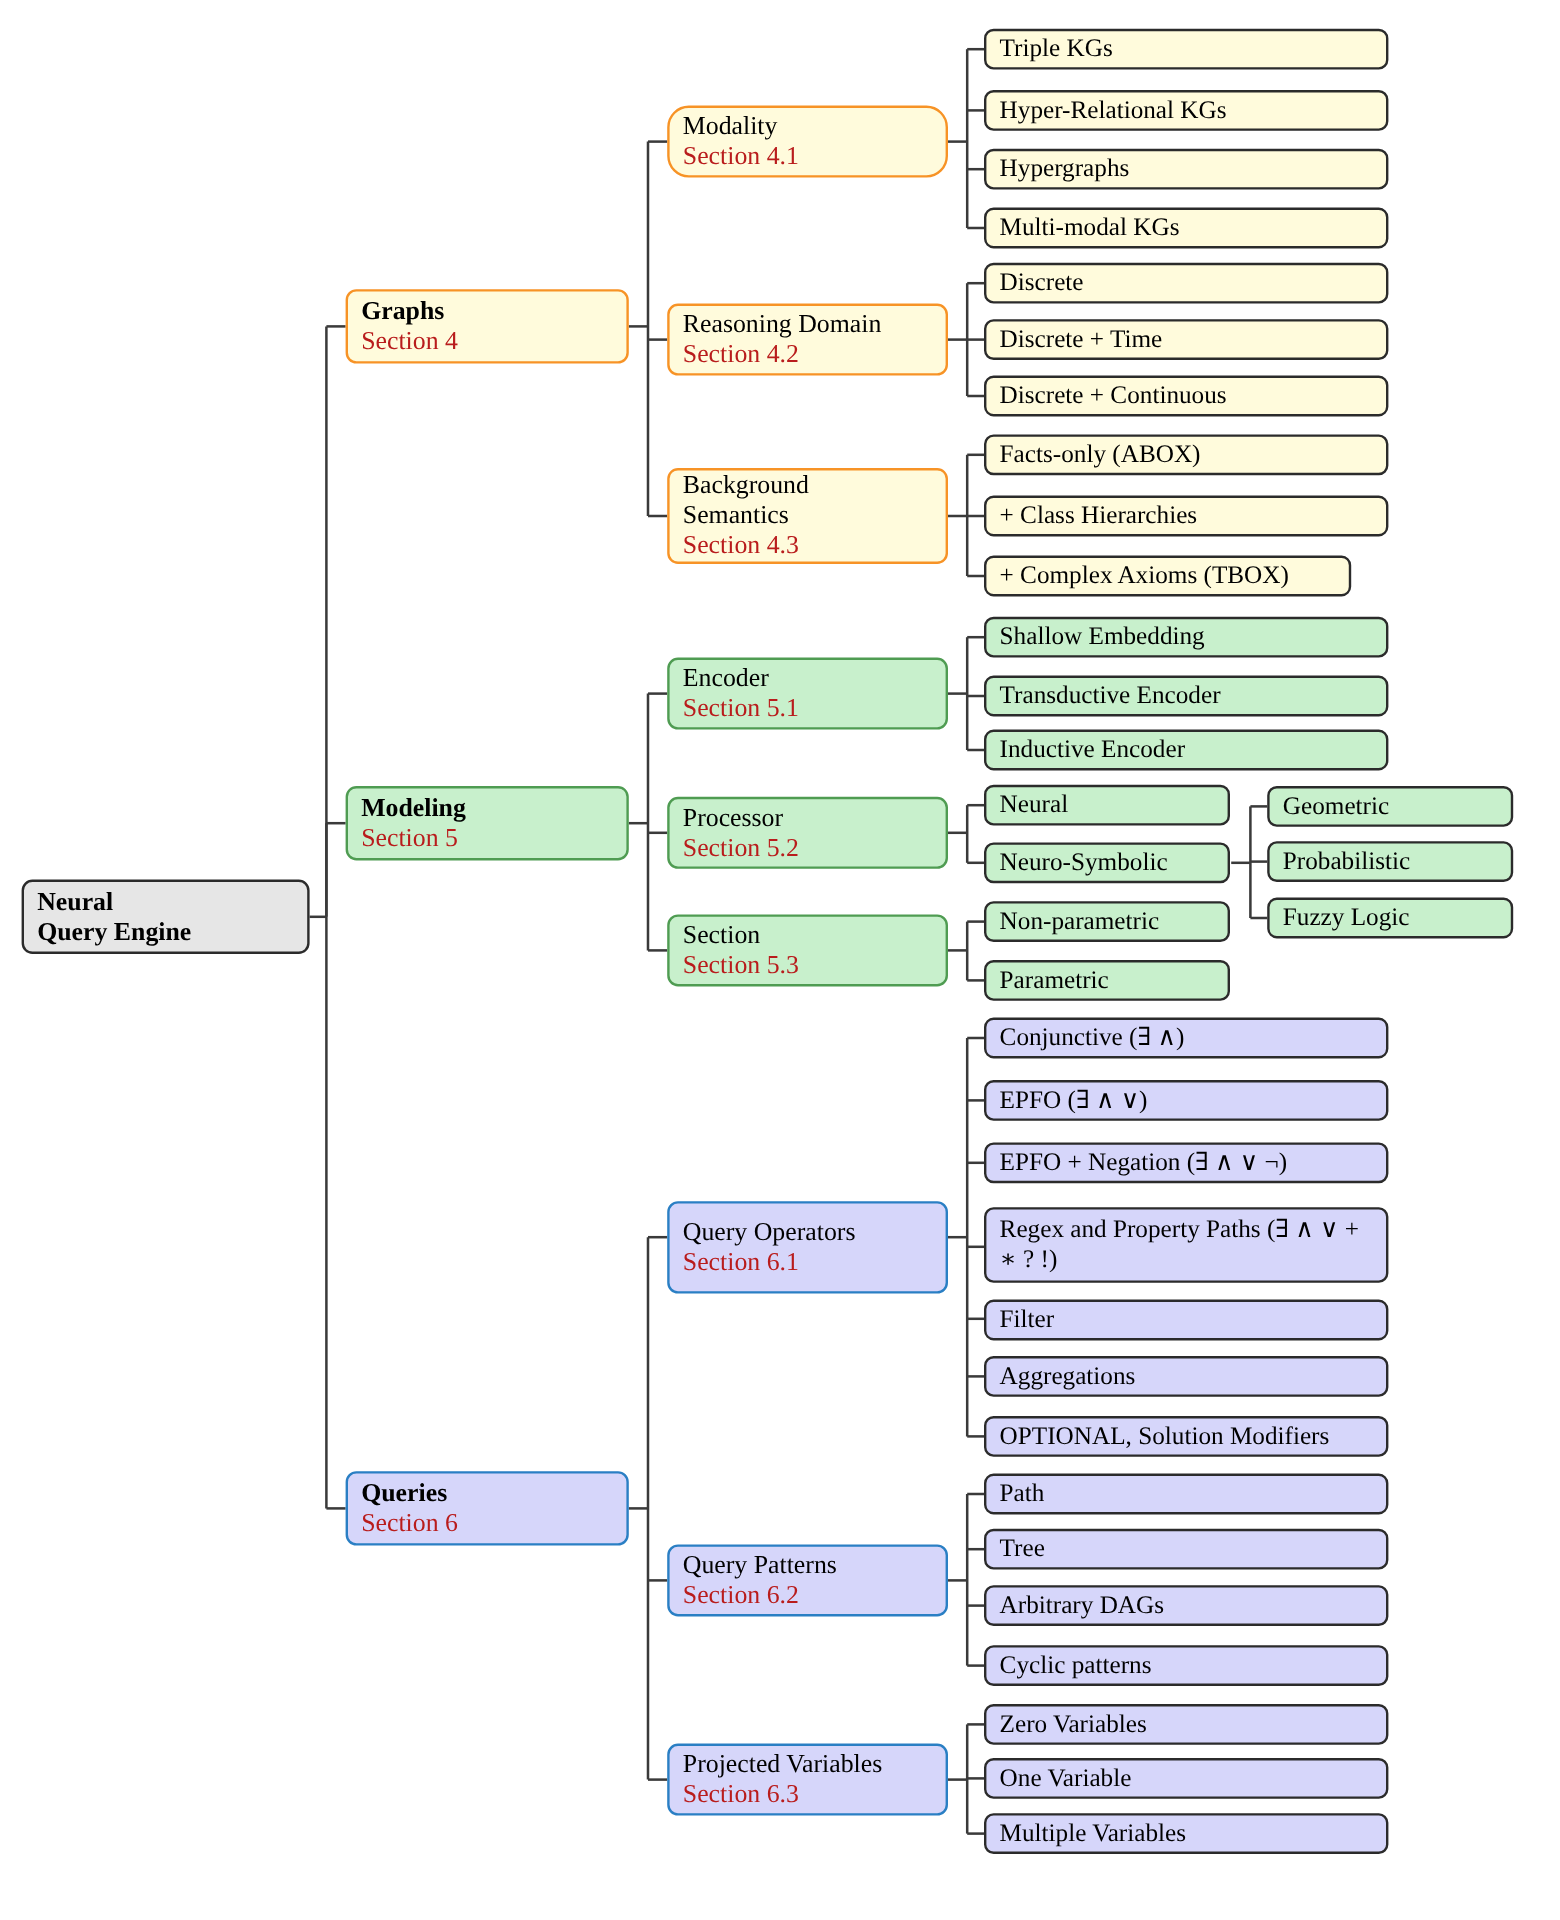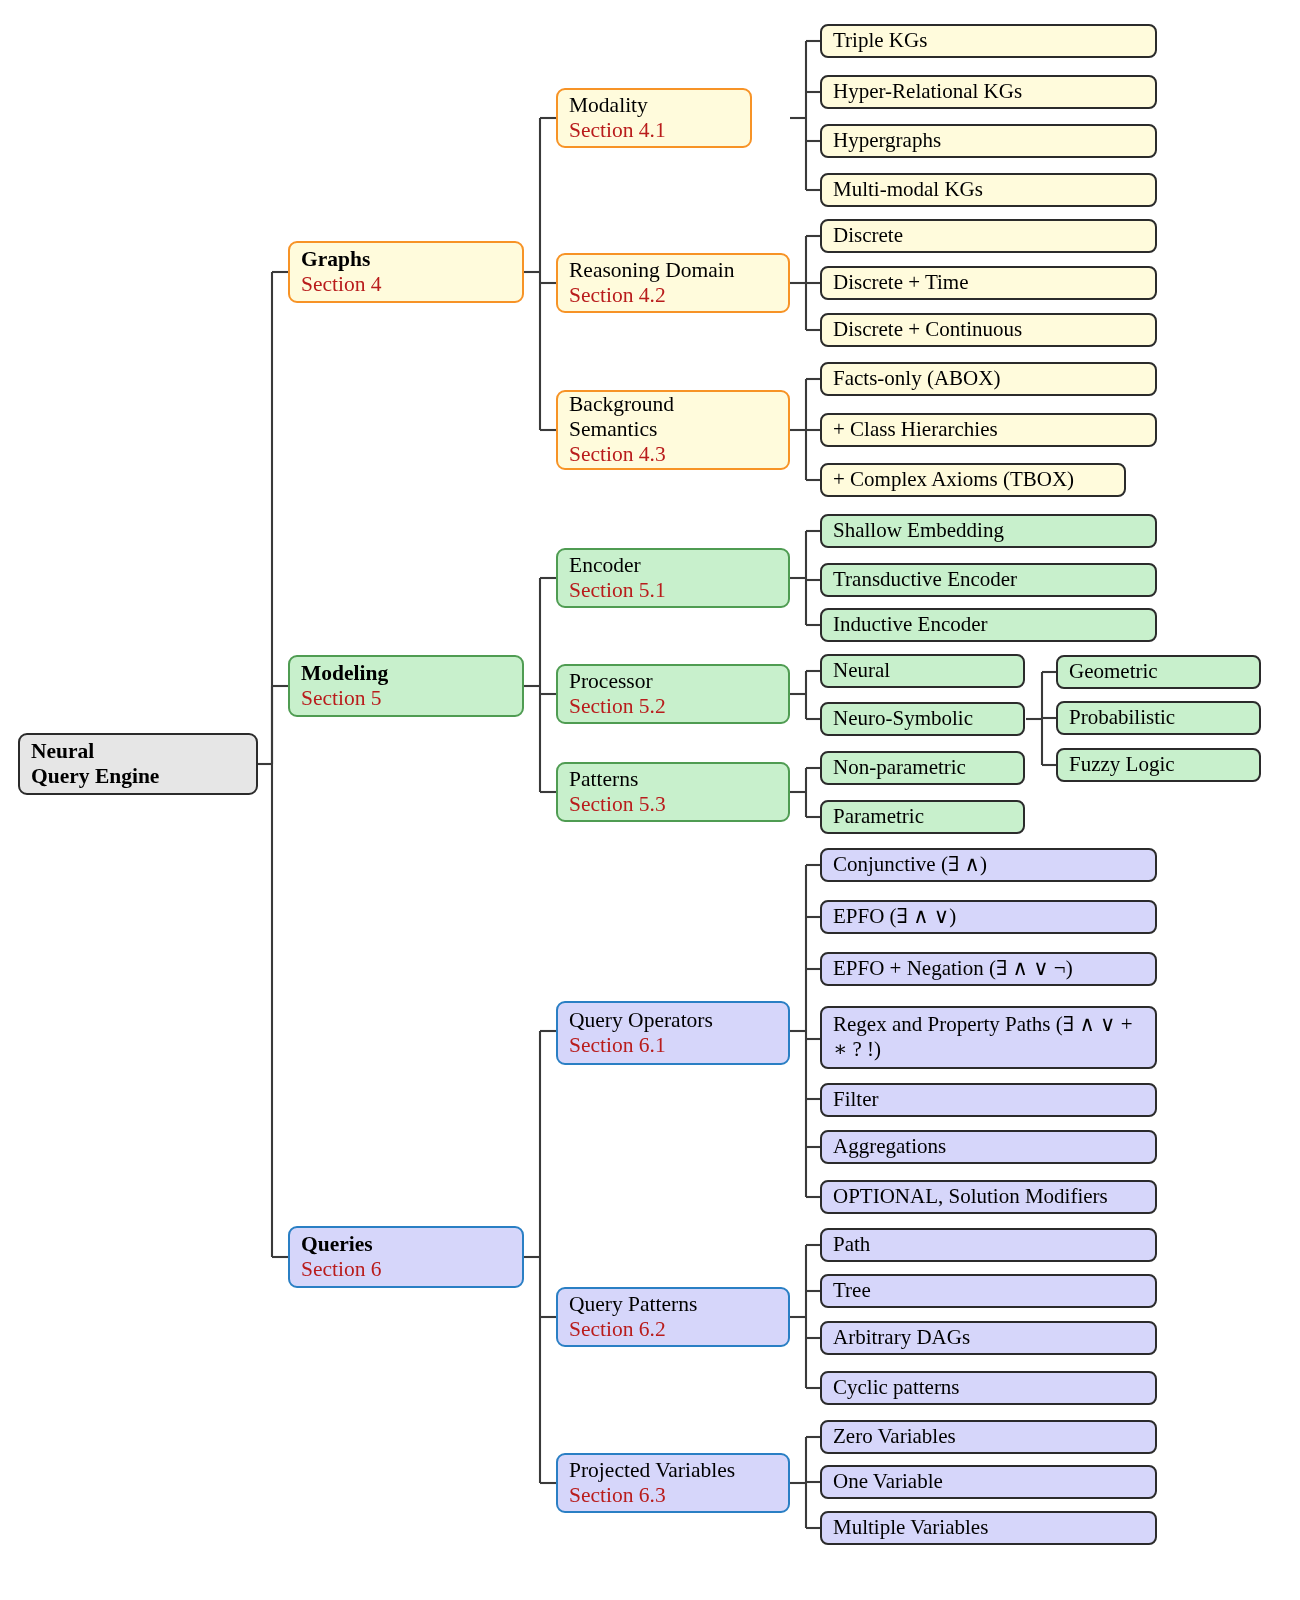--- a/index.html
+++ b/index.html
@@ -132,21 +132,21 @@
 <div class="node root" style="left:18px; top:733px; width:240px; height:62px;">
   <div class="ttl bold">Neural</div>
   <div class="ttl bold">Query Engine</div>
 </div>
 
 <div class="node lvl1 g" style="left:288px; top:241px; width:236px; height:62px;">
   <div class="ttl bold">Graphs</div>
   <div class="sec">Section 4</div>
 </div>
 
-<div class="node lvl2 g" style="left:556px; top:88px; width:196px; height:60px;">
+<div class="node lvl2 g" style="left:556px; top:88px; width:234px; height:60px;border-radius:18px;">
   <div class="ttl">Modality</div>
   <div class="sec">Section 4.1</div>
 </div>
 
 <div class="node leaf g" style="left:820px; top:24px; width:337px; height:34px;">
   <div class="ttl">Triple KGs</div>
 </div>
 <div class="node leaf g" style="left:820px; top:75px; width:337px; height:34px;">
   <div class="ttl">Hyper-Relational KGs</div>
 </div>
@@ -224,37 +224,37 @@
   <div class="ttl">Geometric</div>
 </div>
 <div class="node leaf m" style="left:1056px; top:701px; width:205px; height:34px;">
   <div class="ttl">Probabilistic</div>
 </div>
 <div class="node leaf m" style="left:1056px; top:748px; width:205px; height:34px;">
   <div class="ttl">Fuzzy Logic</div>
 </div>
 
 <div class="node lvl2 m" style="left:556px; top:762px; width:234px; height:60px;">
-  <div class="ttl">Patterns</div>
+  <div class="ttl">Section</div>
   <div class="sec">Section 5.3</div>
 </div>
 
 <div class="node leaf m" style="left:820px; top:751px; width:205px; height:34px;">
   <div class="ttl">Non-parametric</div>
 </div>
 <div class="node leaf m" style="left:820px; top:800px; width:205px; height:34px;">
   <div class="ttl">Parametric</div>
 </div>
 
 <div class="node lvl1 q" style="left:288px; top:1226px; width:236px; height:62px;">
   <div class="ttl bold">Queries</div>
   <div class="sec">Section 6</div>
 </div>
 
-<div class="node lvl2 q" style="left:556px; top:1001px; width:234px; height:64px;">
+<div class="node lvl2 q" style="left:556px; top:1001px; width:234px; height:77px;">
   <div class="ttl">Query Operators</div>
   <div class="sec">Section 6.1</div>
 </div>
 
 <div class="node leaf q" style="left:820px; top:900px; width:337px; height:34px;">
   <div class="ttl">EPFO (∃ ∧ ∨)</div>
 </div>
 <div class="node leaf q" style="left:820px; top:848px; width:337px; height:34px;">
   <div class="ttl">Conjunctive (∃ ∧)</div>
 </div>

